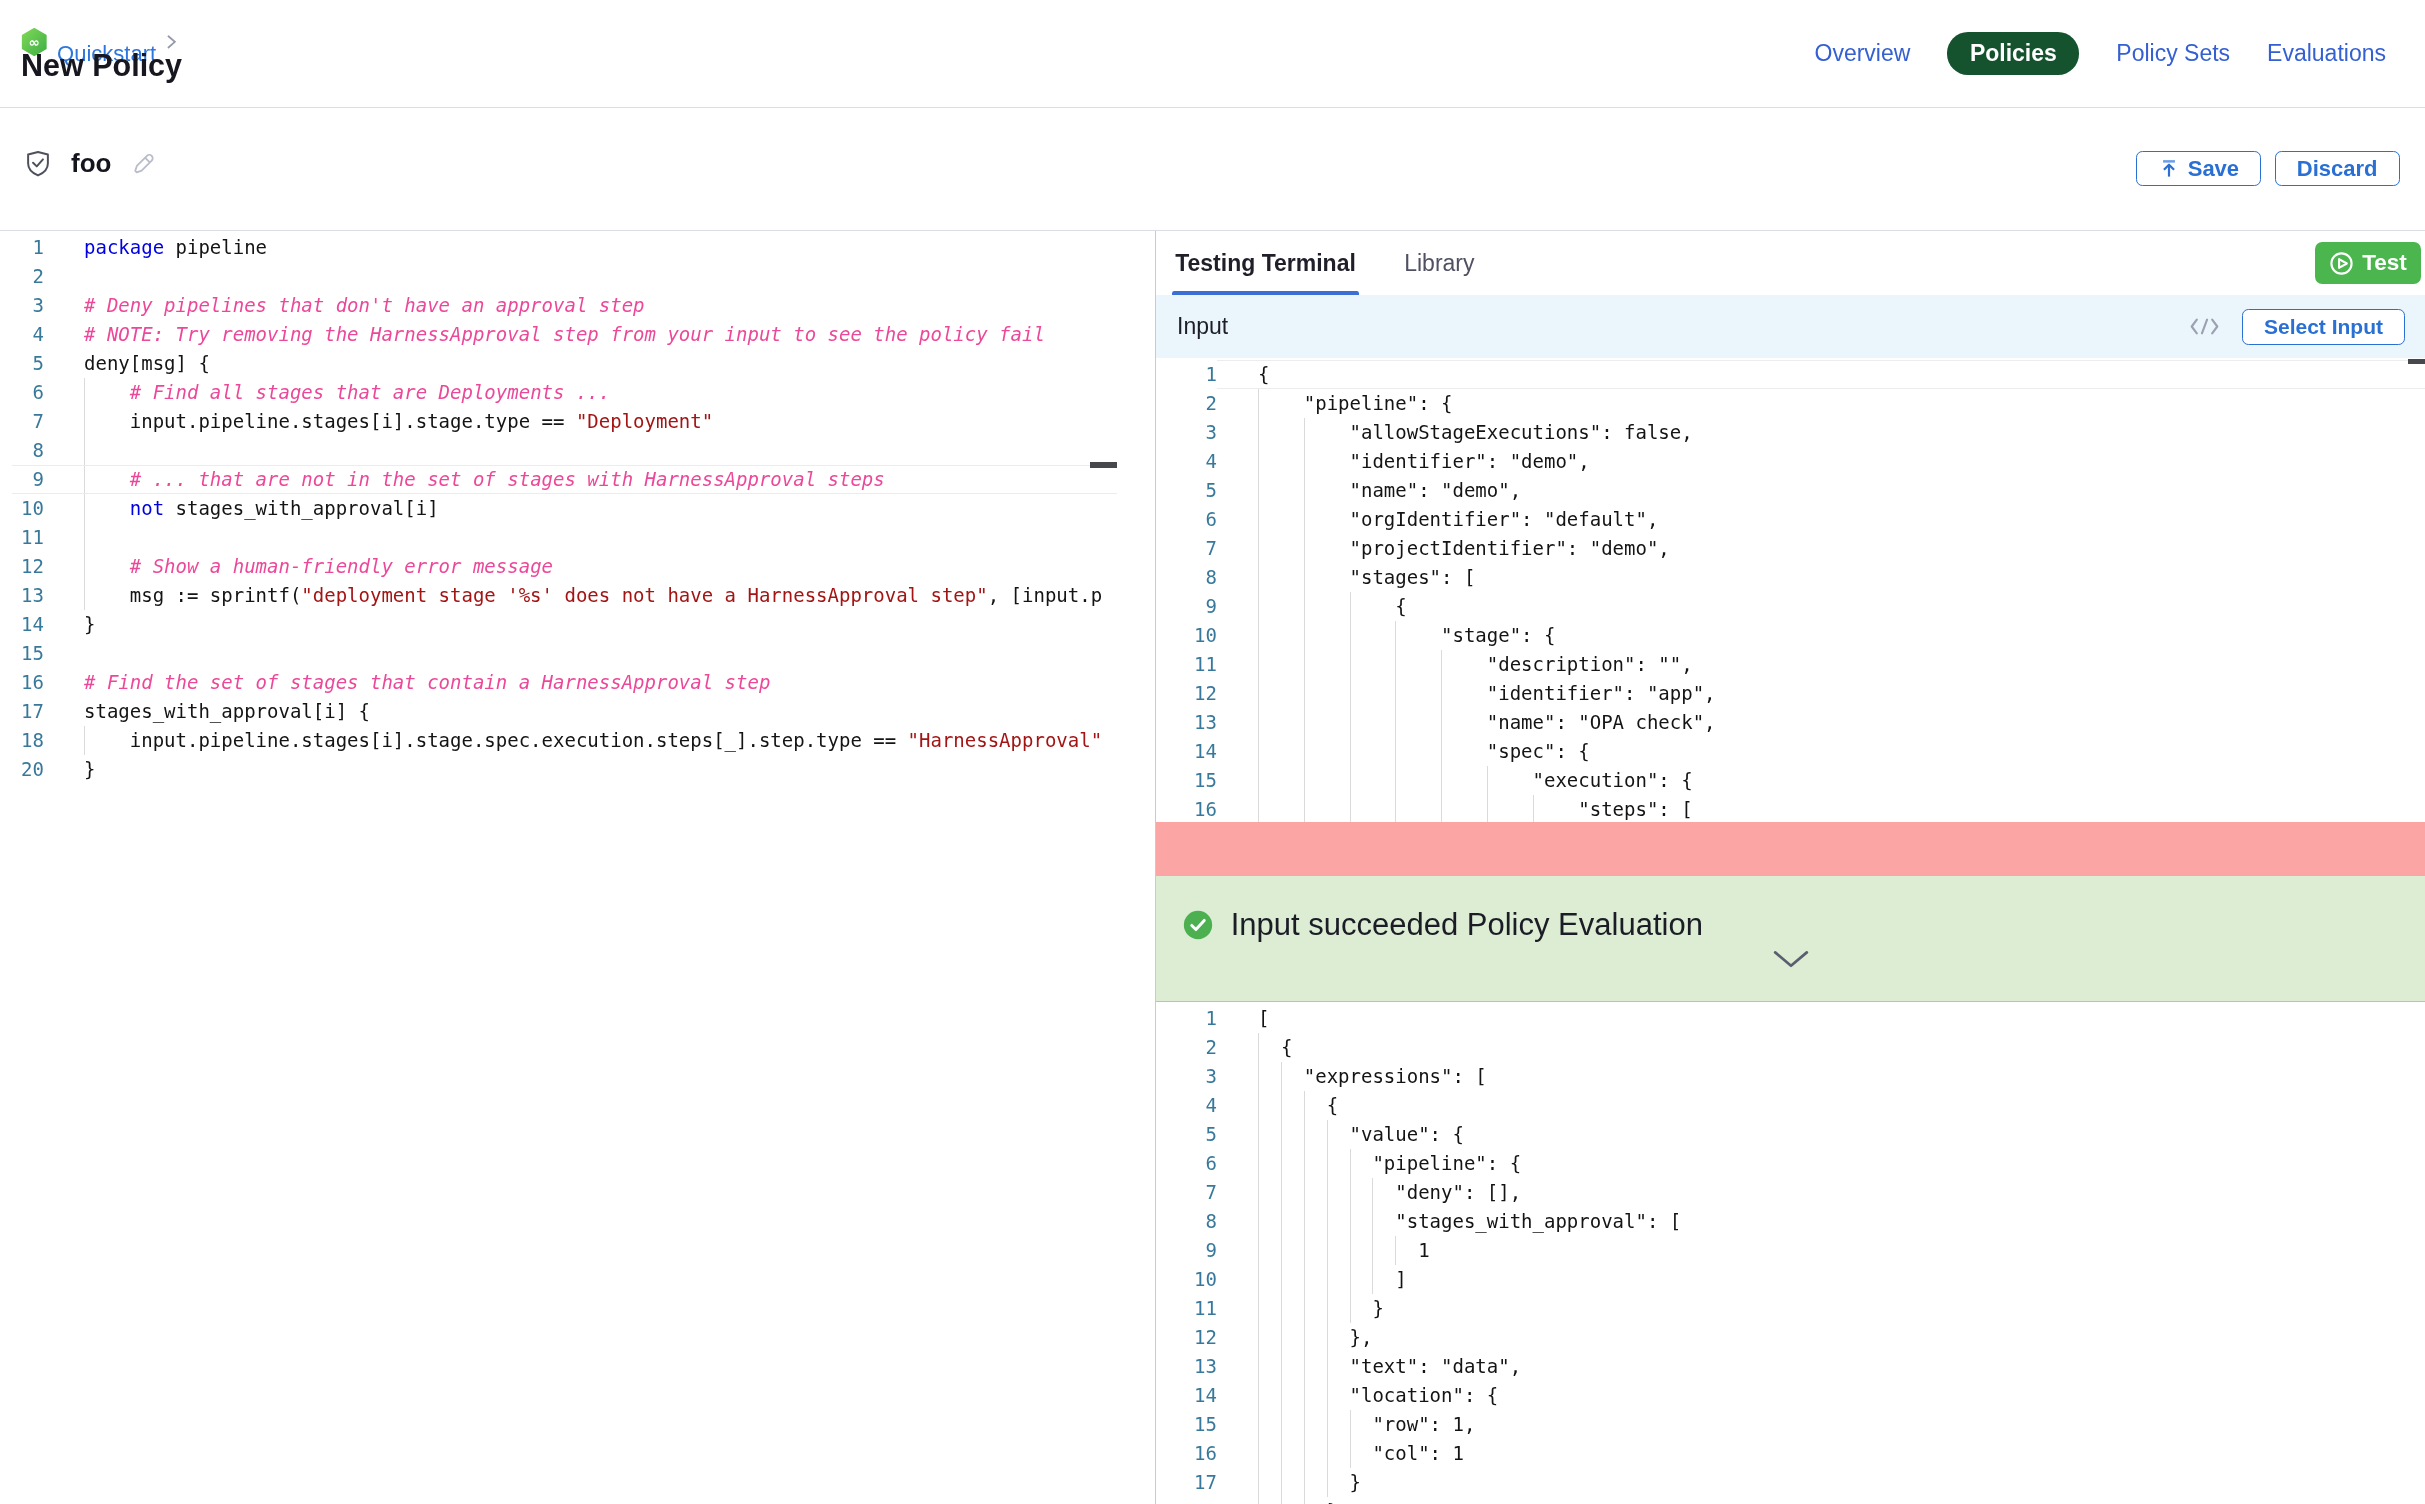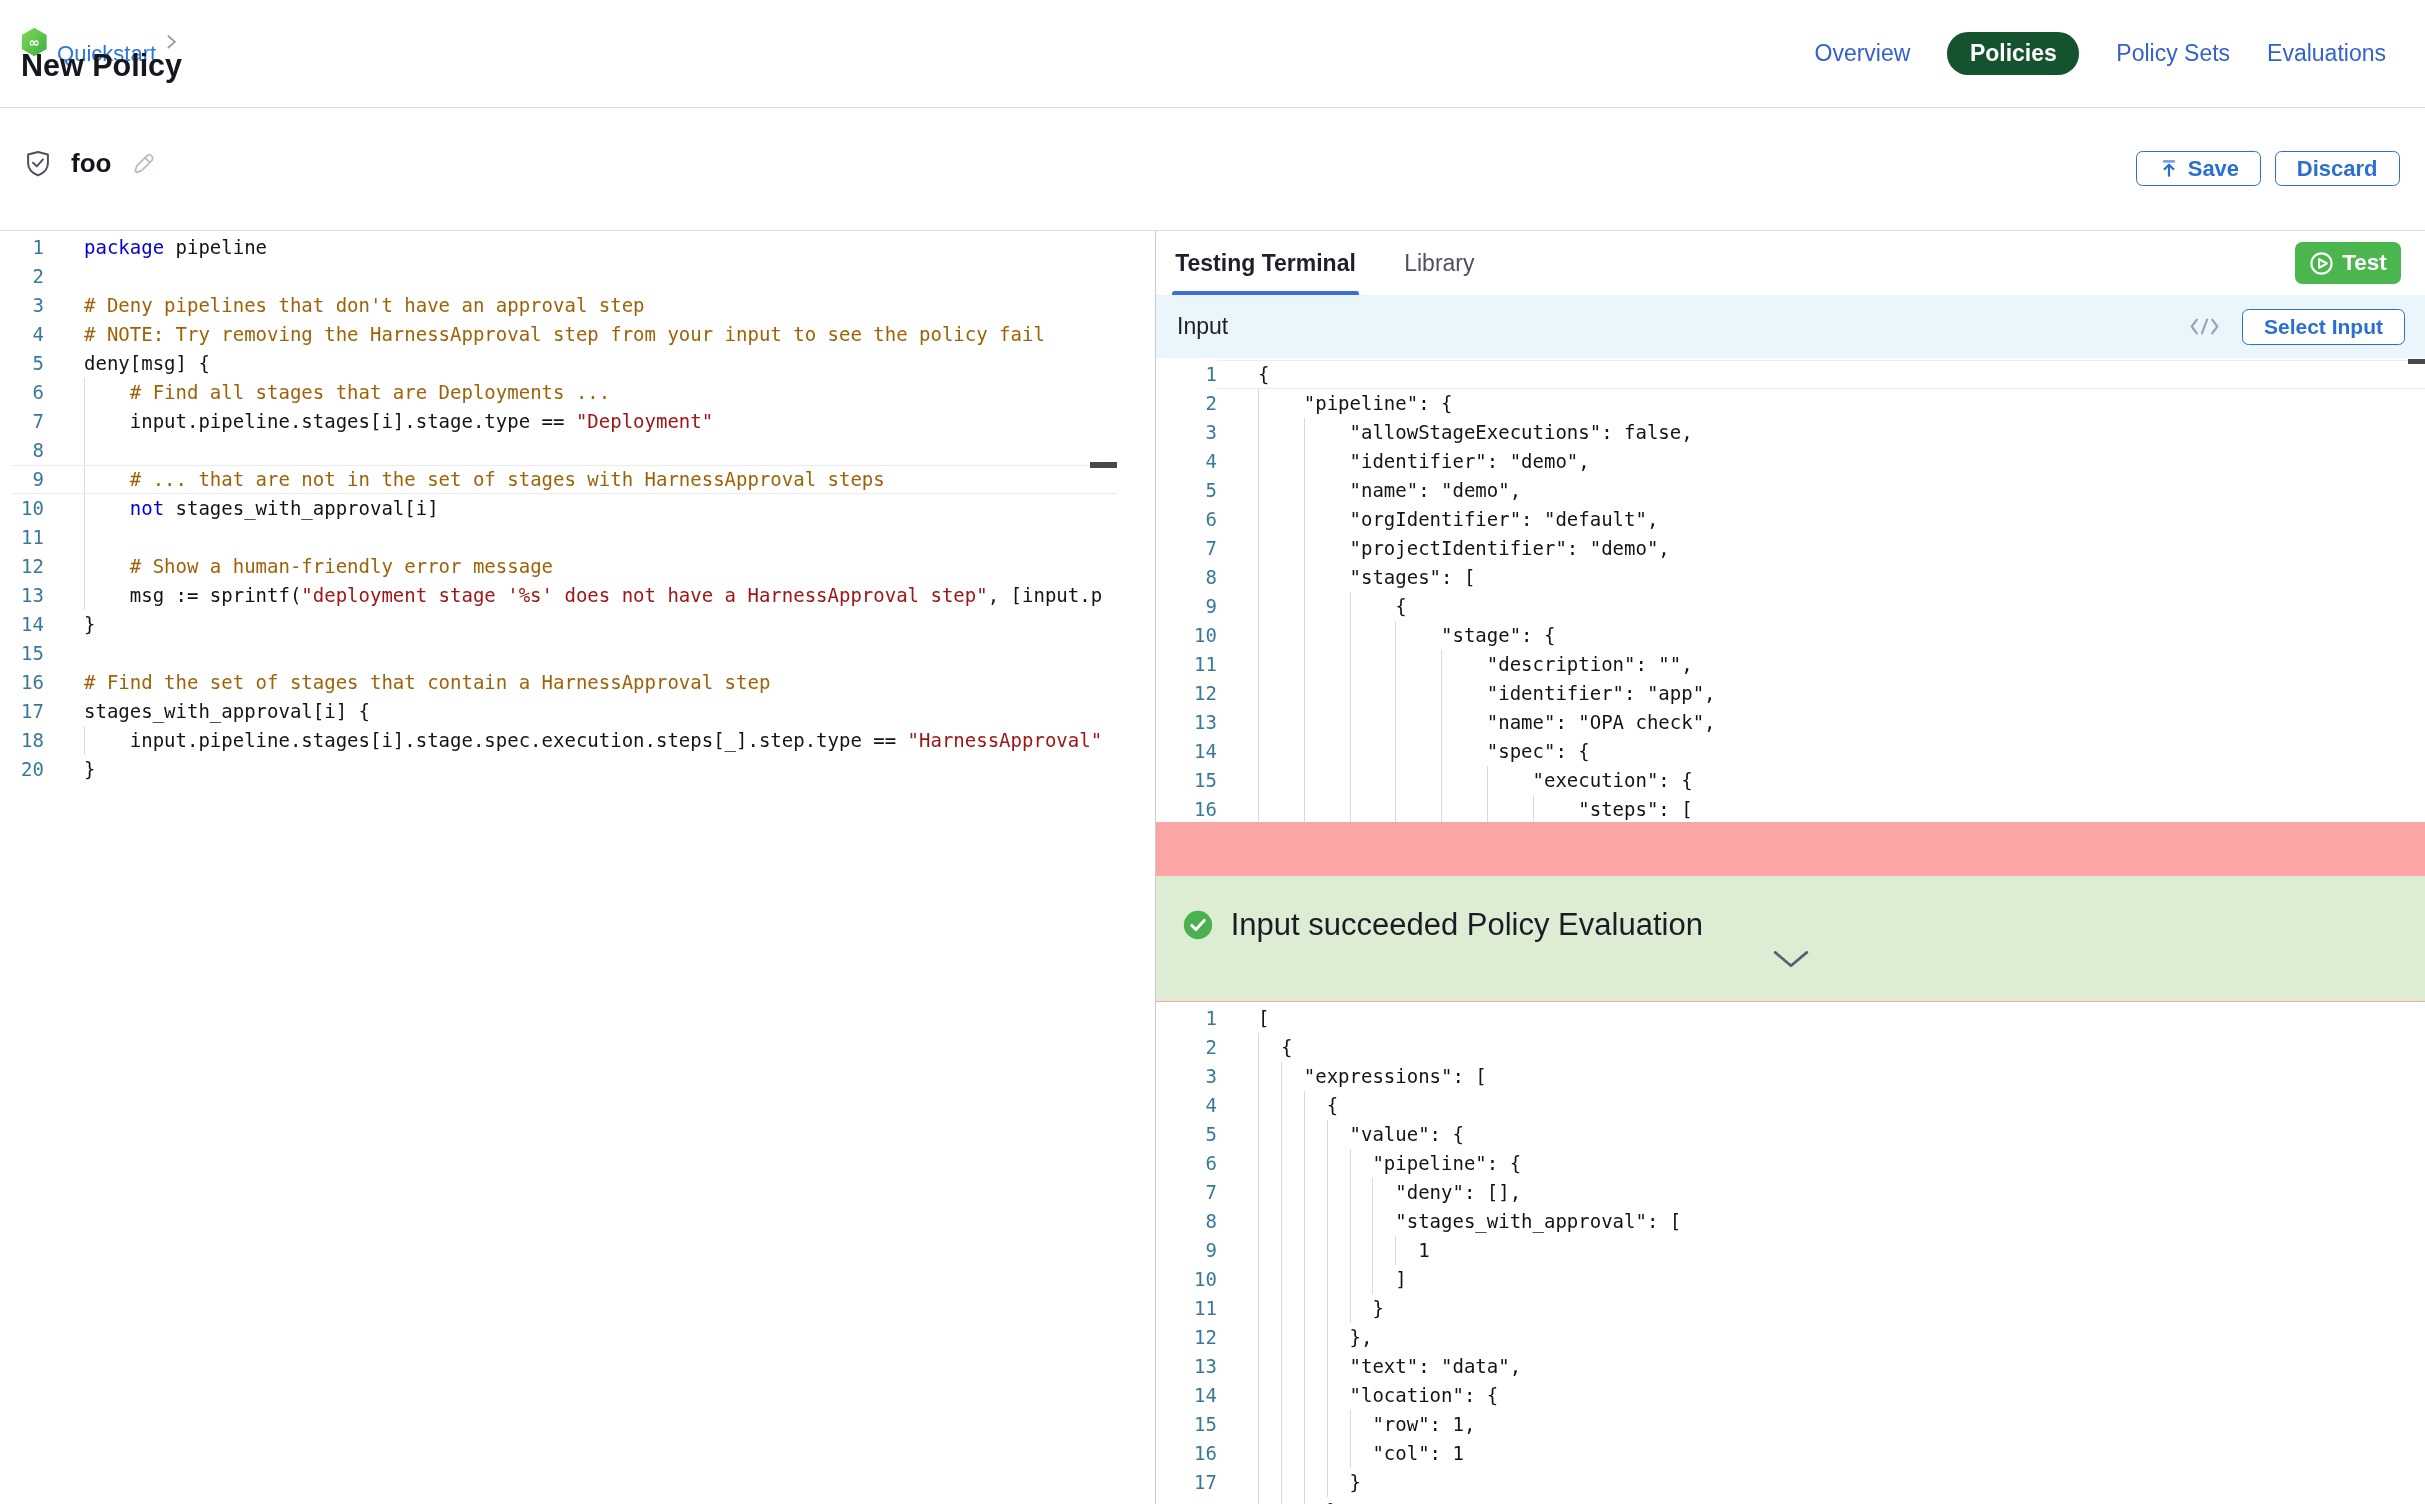--- a/index.html
+++ b/index.html
@@ -25,35 +25,35 @@
         border-radius:6.4px;background:#fff;color:#2a6fd4;font-size:22px;font-weight:600;cursor:pointer;
         font-family:"Liberation Sans",sans-serif;padding:0 21px;}
 
   
   .editor{position:absolute;overflow:hidden;background:#fff;padding-top:1.6px;}
   .row{display:flex;height:29px;line-height:29px;position:relative;
        font-family:"DejaVu Sans Mono",monospace;font-size:19px;}
   .ln{width:var(--gw);text-align:right;color:#38799b;flex:none;white-space:pre;}
   .lc{flex:1;position:relative;padding-left:var(--codepad);color:#141414;white-space:pre;}
   .guide{position:absolute;top:0;bottom:0;width:0.8px;background:#dadada;}
-  .kw{color:#0000e0;} .cm{color:#a16207;} .st{color:#a31515;}
+  .kw{color:#0000e0;} .cm{color:#ec4899;font-style:italic;} .st{color:#a31515;}
   .row.cur::after{content:"";position:absolute;top:0;bottom:0;left:var(--curleft);right:var(--curright);
        border-top:1.6px solid #ececec;border-bottom:1.6px solid #ececec;pointer-events:none;}
   .cursor-mark{position:absolute;height:5.6px;background:#46484d;z-index:3;}
 
   .ed-policy{left:0;top:231px;width:1155px;height:1274px;--gw:44px;--codepad:40px;--curleft:12px;--curright:38px;}
 
   
   .rpanel{position:absolute;left:1155px;top:231px;right:0;bottom:0;border-left:1.6px solid #c8cad3;background:#fca5a5;}
   .contentline{position:absolute;left:0;top:230px;right:0;height:0.8px;background:#dadce6;}
   .tabsrow{position:absolute;left:0;top:0;right:0;height:64px;background:#fff;display:flex;align-items:stretch;padding-left:16px;}
   .tab{position:relative;display:flex;align-items:center;padding:0 3.2px;margin-right:42px;font-size:23px;cursor:pointer;color:#4f5162;}
   .tab.active{font-weight:bold;color:#1e1f29;}
   .tab.active::after{content:"";position:absolute;left:0;right:0;bottom:0;height:4px;background:#3b6fd6;border-radius:2.4px 2.4px 0 0;}
-  .testbtn{position:absolute;right:25px;top:11.3px;width:106px;height:42px;background:#4bb64e;border:none;border-radius:7.2px;
+  .testbtn{position:absolute;right:5px;top:11.3px;width:106px;height:42px;background:#4bb64e;border:none;border-radius:7.2px;
        display:flex;align-items:center;justify-content:center;gap:8px;color:#fff;font-size:22.5px;font-weight:bold;
        cursor:pointer;font-family:"Liberation Sans",sans-serif;text-align:right;}
   .inhdr{position:absolute;left:0;top:64px;right:0;height:63px;background:#ebf6fc;display:flex;align-items:center;padding:0 21px;box-sizing:border-box;}
   .sechdr-title{font-size:23px;color:#1d1e28;}
   .selinput{margin-left:22.5px;height:36px;padding:0 21px;border:1.6px solid #2a6fd4;border-radius:6.4px;background:#fff;
        color:#2a6fd4;font-size:21px;font-weight:600;cursor:pointer;font-family:"Liberation Sans",sans-serif;}
   .ed-input{left:0;top:127px;width:1271px;height:462px;--gw:61px;--codepad:41px;--curleft:61px;--curright:0px;}
   .outhdr{position:absolute;left:0;top:589px;right:0;height:56px;background:#fff;display:flex;align-items:center;
        padding:0 21px;box-sizing:border-box;border-top:0.8px solid #e6e8ef;border-radius:11.3px 11.3px 0 0;}
   .banner{position:absolute;left:0;top:645px;right:0;height:125px;background:#dcedd3;}

